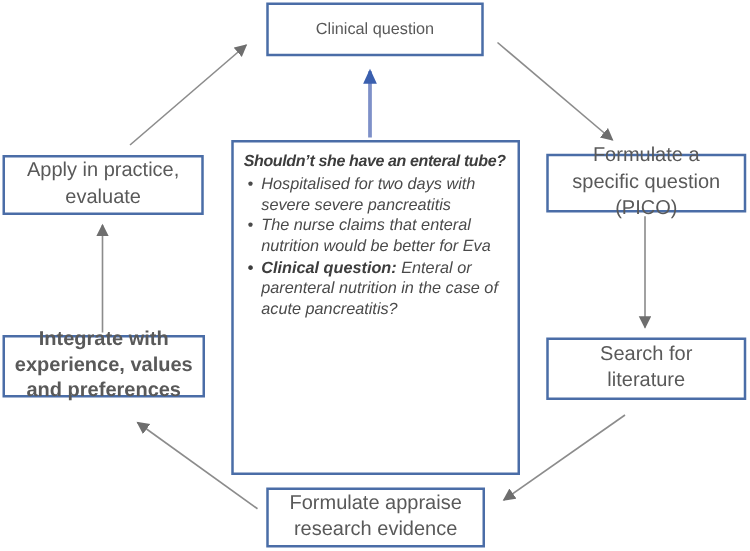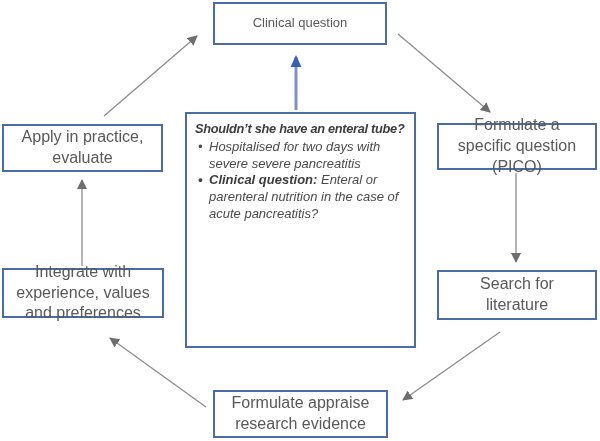--- a/index.html
+++ b/index.html
@@ -31,30 +31,30 @@
     text-align:center;
     color:var(--box-text);
     font-size:16px;line-height:1.3;
   }
   .node .lbl{display:block;margin:16px auto;}
   #node-clinical{left:213px;top:2px;width:174px;height:43px;font-size:13px;}
   #node-formulate{left:437px;top:123px;width:160px;height:47px;}
   #node-search{left:437px;top:270px;width:160px;height:50px;}
   #node-appraise{left:213px;top:390px;width:175px;height:48px;}
   #node-apply{left:2px;top:124px;width:161px;height:48px;}
-  #node-integrate{left:2px;top:268px;width:162px;height:50px;}
+  #node-integrate{left:2px;top:268px;width:162px;height:50px;font-weight:bold;}
   .lbl-formulate{max-width:140px;}
   .lbl-search{max-width:86px;}
   .lbl-appraise{max-width:150px;}
   .lbl-apply{max-width:128px;}
   .lbl-integrate{max-width:156px;}
 
   .case-box{
     position:absolute;
-    left:185px;top:112px;width:231px;height:236px;
+    left:185px;top:112px;width:231px;height:268px;
     box-sizing:border-box;
     border:2px solid var(--box-border);
     background:#fff;
     padding:6px 8px 4px 8px;
     text-align:left;
   }
   .case-title{
     font-style:italic;font-weight:bold;
     color:var(--case-title-text);
     font-size:12.8px;letter-spacing:-0.3px;
@@ -116,17 +116,18 @@
   </div>
 
   <div class="node" id="node-apply">
     <span class="lbl lbl-apply">Apply in practice, evaluate</span>
   </div>
 
   <div class="case-box">
     <div class="case-title">Shouldn’t she have an enteral tube?</div>
     <ul class="case-bullets">
         <li>Hospitalised for two days with severe severe pancreatitis</li>
+        <li>The nurse claims that enteral nutrition would be better for Eva</li>
         <li class="has-lead"><span class="lead">Clinical question: </span>Enteral or parenteral nutrition in the case of acute pancreatitis?</li>
       </ul>
   </div>
 
 </div>
 
 </body></html>

